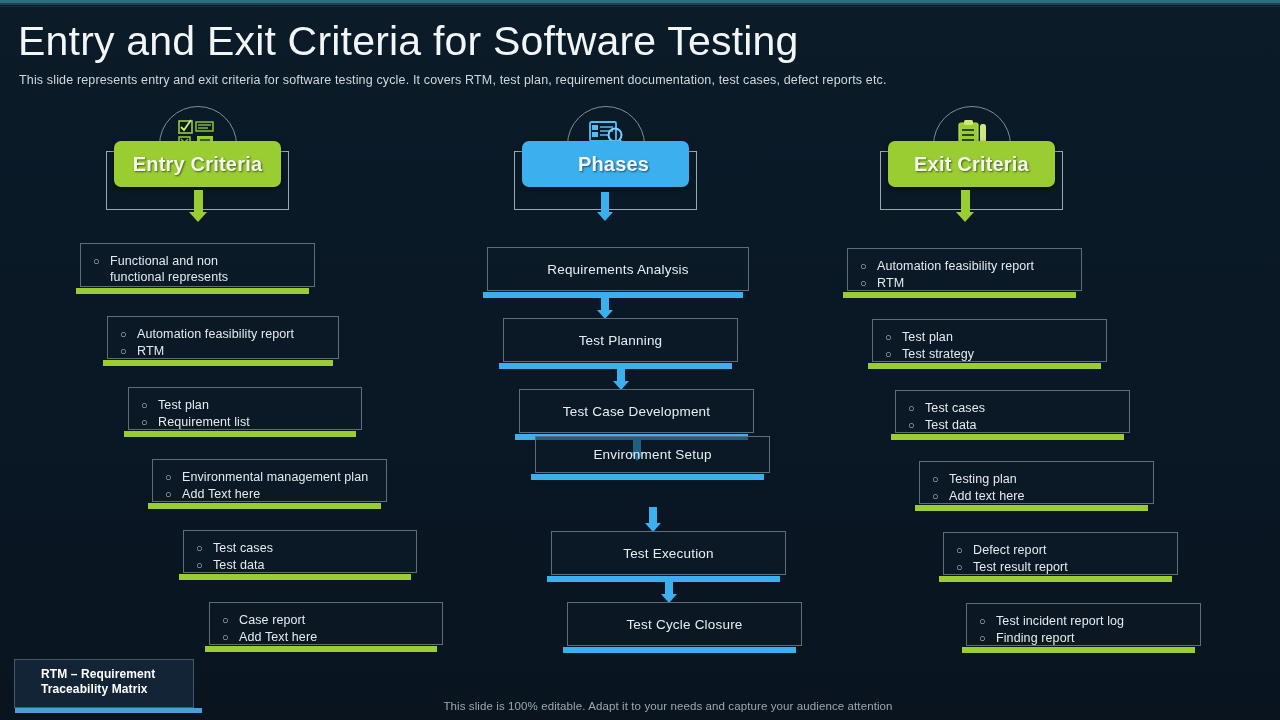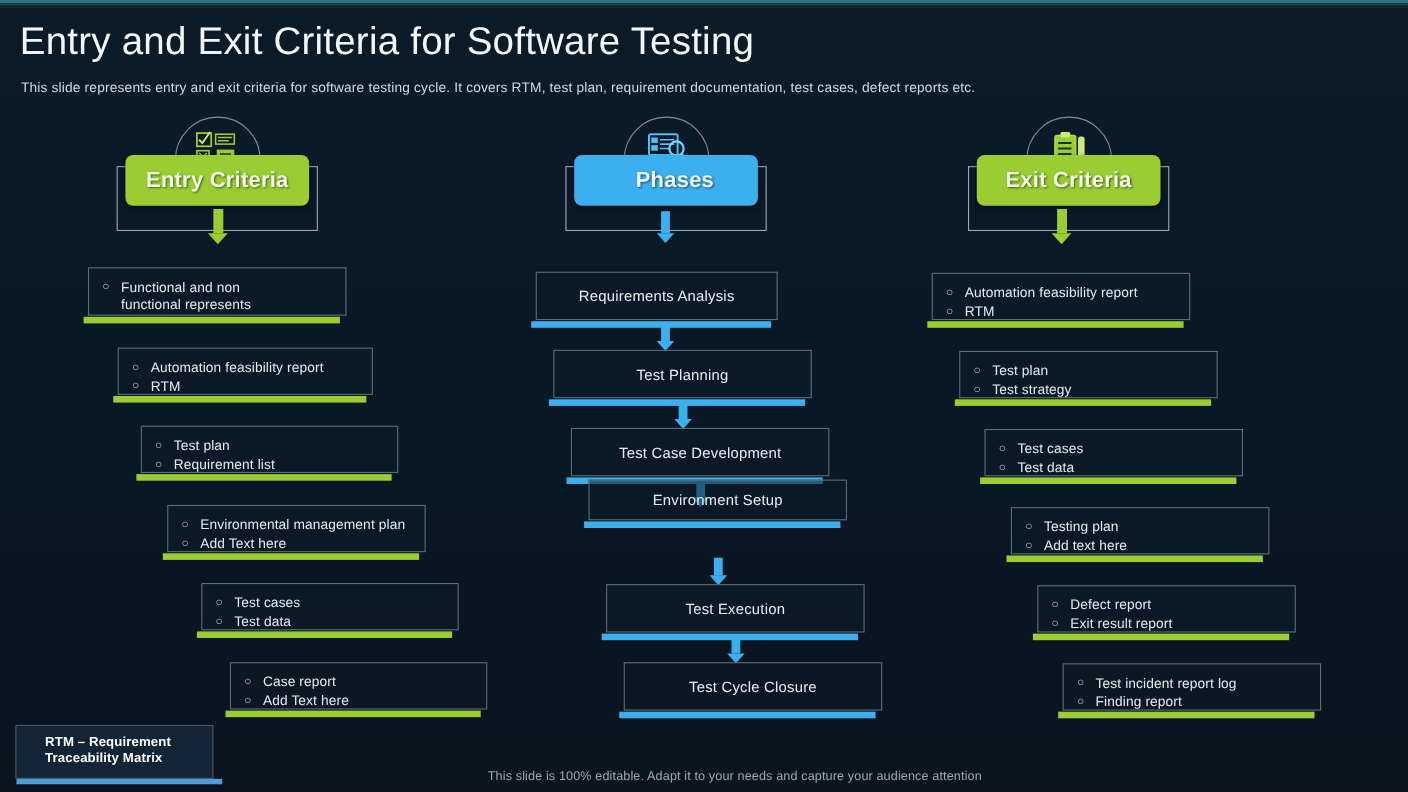--- a/index.html
+++ b/index.html
@@ -15,21 +15,21 @@
     background: linear-gradient(180deg,#0b1b28 0%,#0a1826 45%,#09141f 100%);
   }
   
   .topbar-a { position:absolute; left:0; top:0; width:1280px; height:3px; background:#2d6f7a; }
   .topbar-b { position:absolute; left:0; top:3px; width:1280px; height:2px; background:#1b4450; }
   .topbar-c { position:absolute; left:0; top:6px; width:1280px; height:1px; background:#12303a; }
 
   
   .page-title {
     position:absolute; left:18px; top:18px;
-    font-size:35px; font-weight:400; color:#f2f6f7;
+    font-size:41px; font-weight:400; color:#f2f6f7;
     letter-spacing:.2px; white-space:nowrap;
   }
   .page-subtitle {
     position:absolute; left:19px; top:73px;
     font-size:12.5px; color:#cfd9de; letter-spacing:.15px; white-space:nowrap;
   }
 
   
   .col-head { position:absolute; }
   .head-arc {
@@ -302,21 +302,21 @@
         </div>
         <div class="bullet">
           <div class="dot">○</div>
           <div class="btxt">Add Text here</div>
         </div>
       </div>
       <div class="underline ul-green"></div>
     </div>
   </div>
 
-  <div class="sbox" style="left:487px; top:247px; width:220px; height:44px;">
+  <div class="sbox" style="left:487px; top:247px; width:262px; height:44px;">
     <div class="frame">
       <div class="centertext">Requirements Analysis</div>
       <div class="underline ul-blue"></div>
     </div>
   </div>
   <div class="flow-arrow" style="left:597px; top:294px;">
     <div class="shaft" style="height:16px;"></div>
       <div class="tip"></div>
   </div>
 
@@ -437,21 +437,21 @@
 
   <div class="sbox" style="left:943px; top:532px; width:235px; height:43px;">
     <div class="frame">
       <div class="bullets">
         <div class="bullet">
           <div class="dot">○</div>
           <div class="btxt">Defect report</div>
         </div>
         <div class="bullet">
           <div class="dot">○</div>
-          <div class="btxt">Exit result report</div>
+          <div class="btxt">Test result report</div>
         </div>
       </div>
       <div class="underline ul-green"></div>
     </div>
   </div>
 
   <div class="sbox" style="left:966px; top:603px; width:235px; height:43px;">
     <div class="frame">
       <div class="bullets">
         <div class="bullet">

